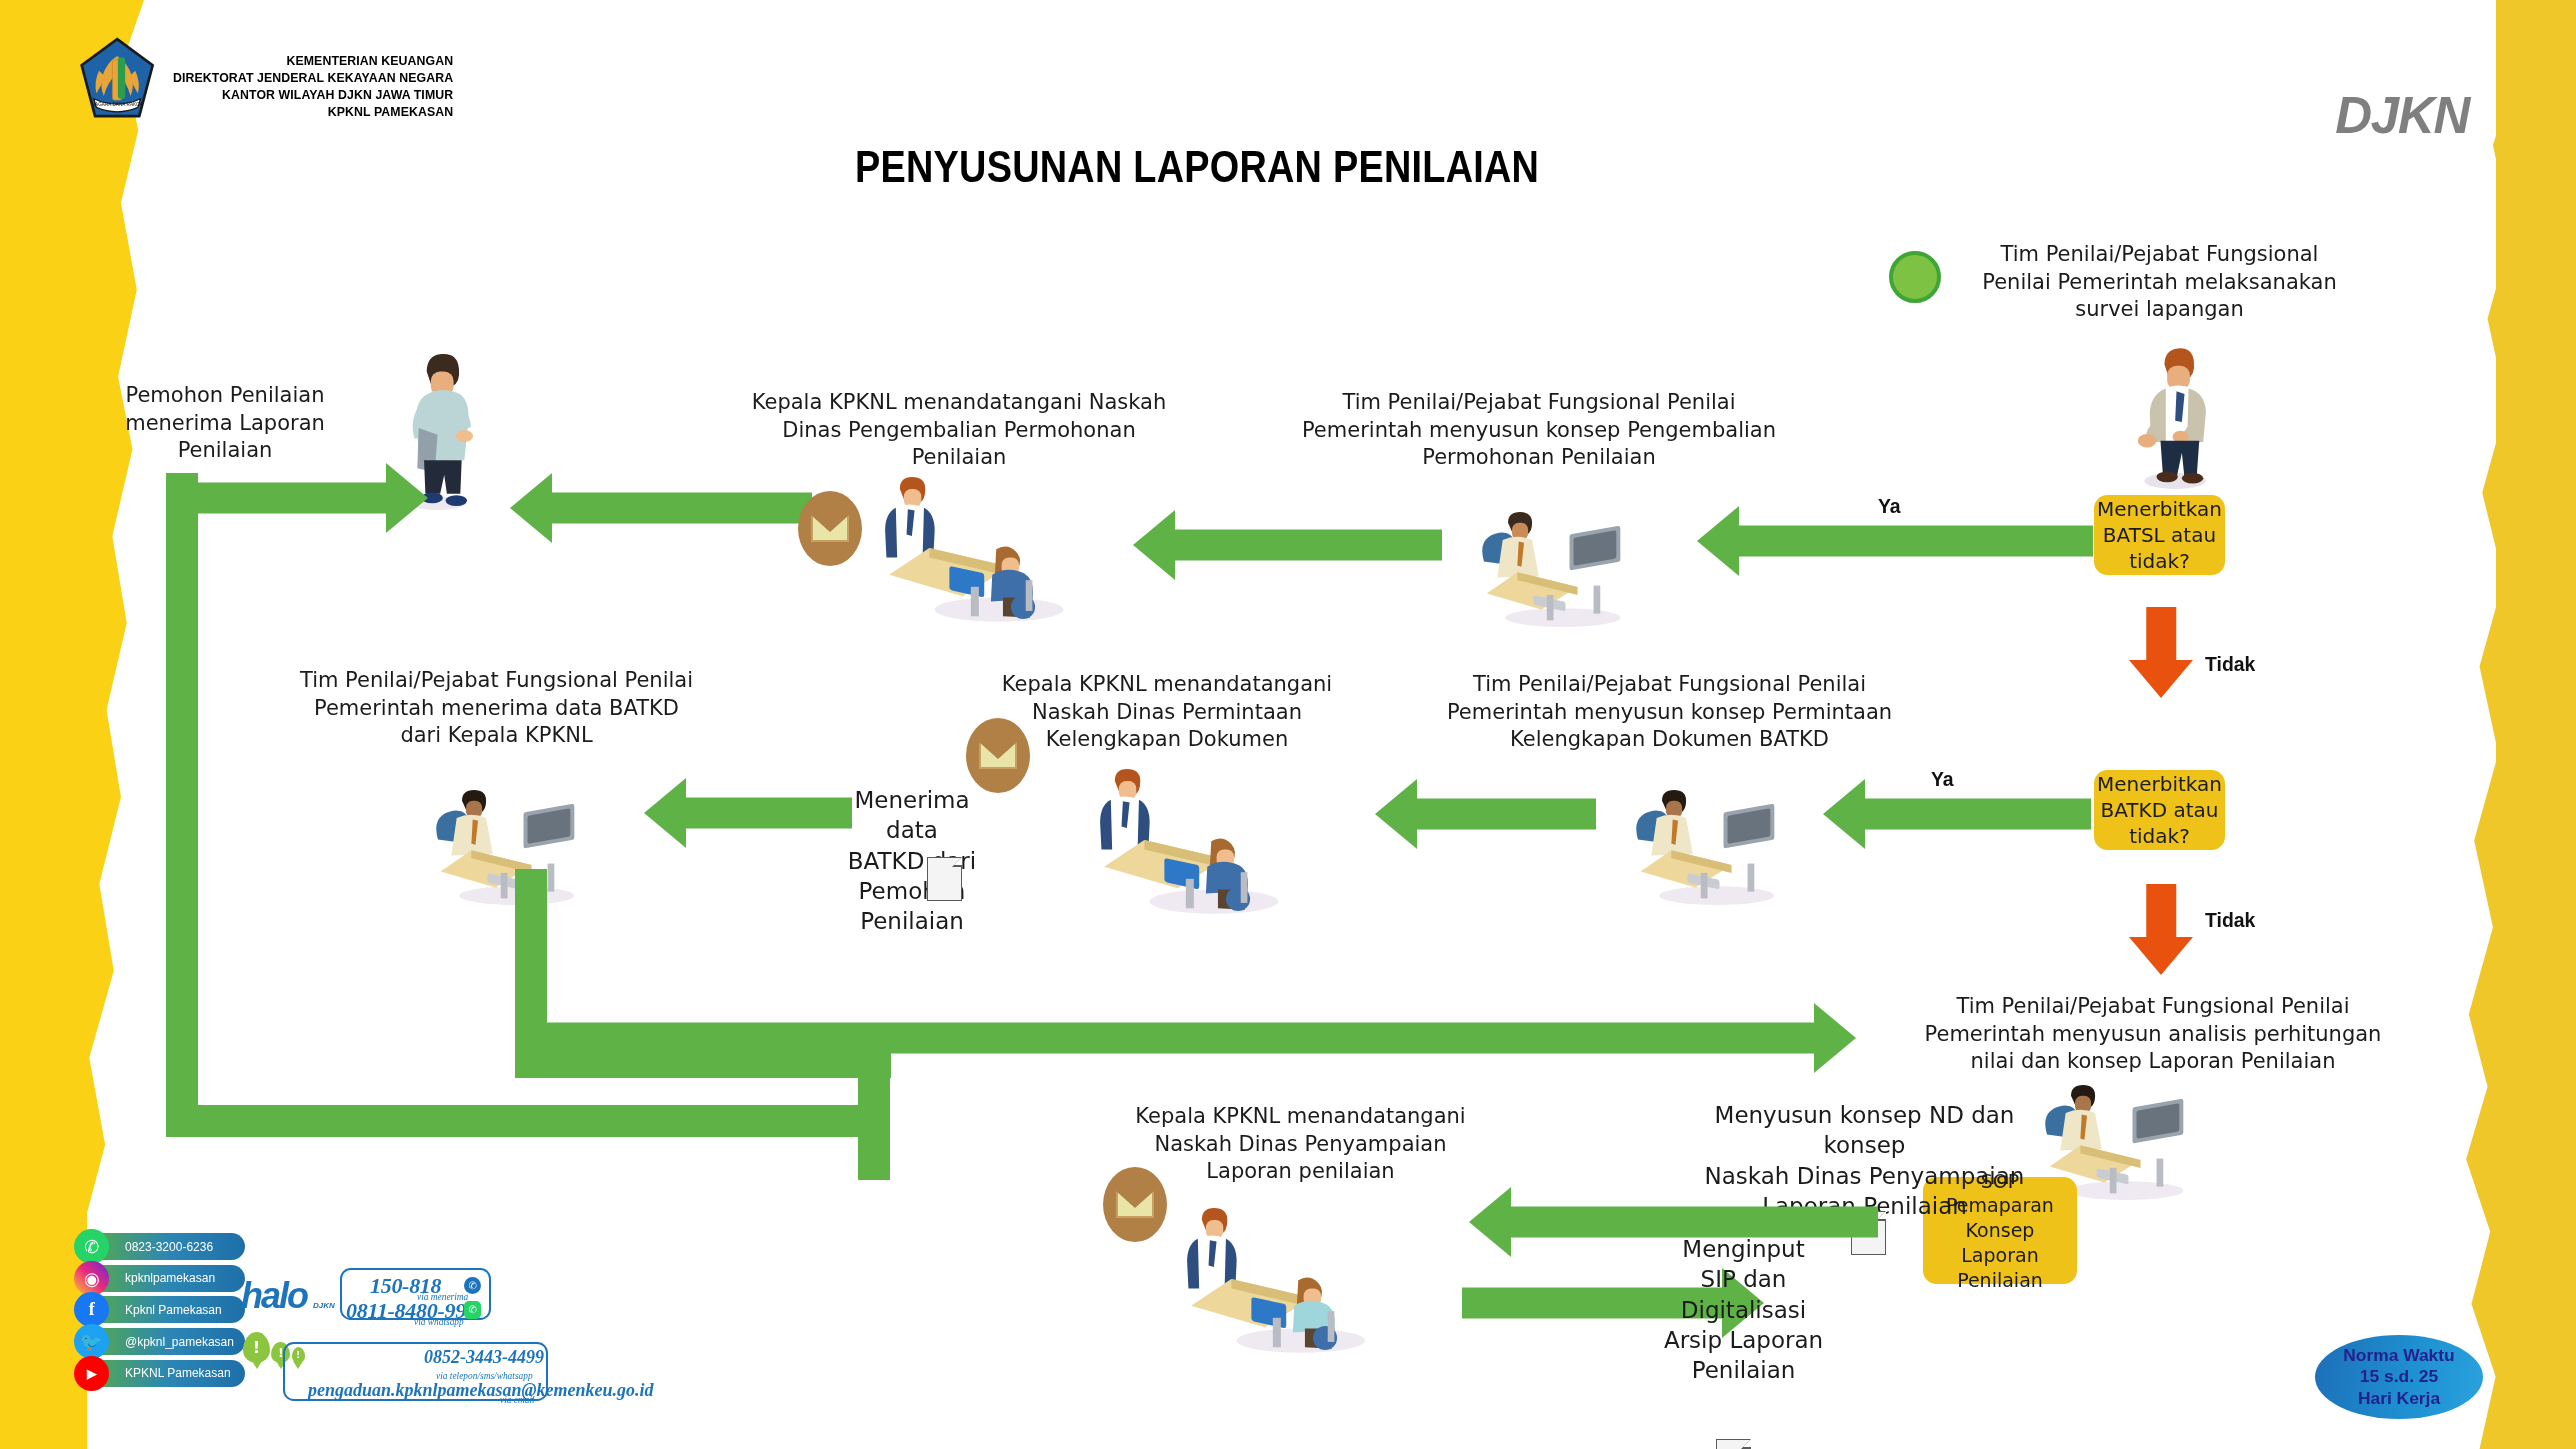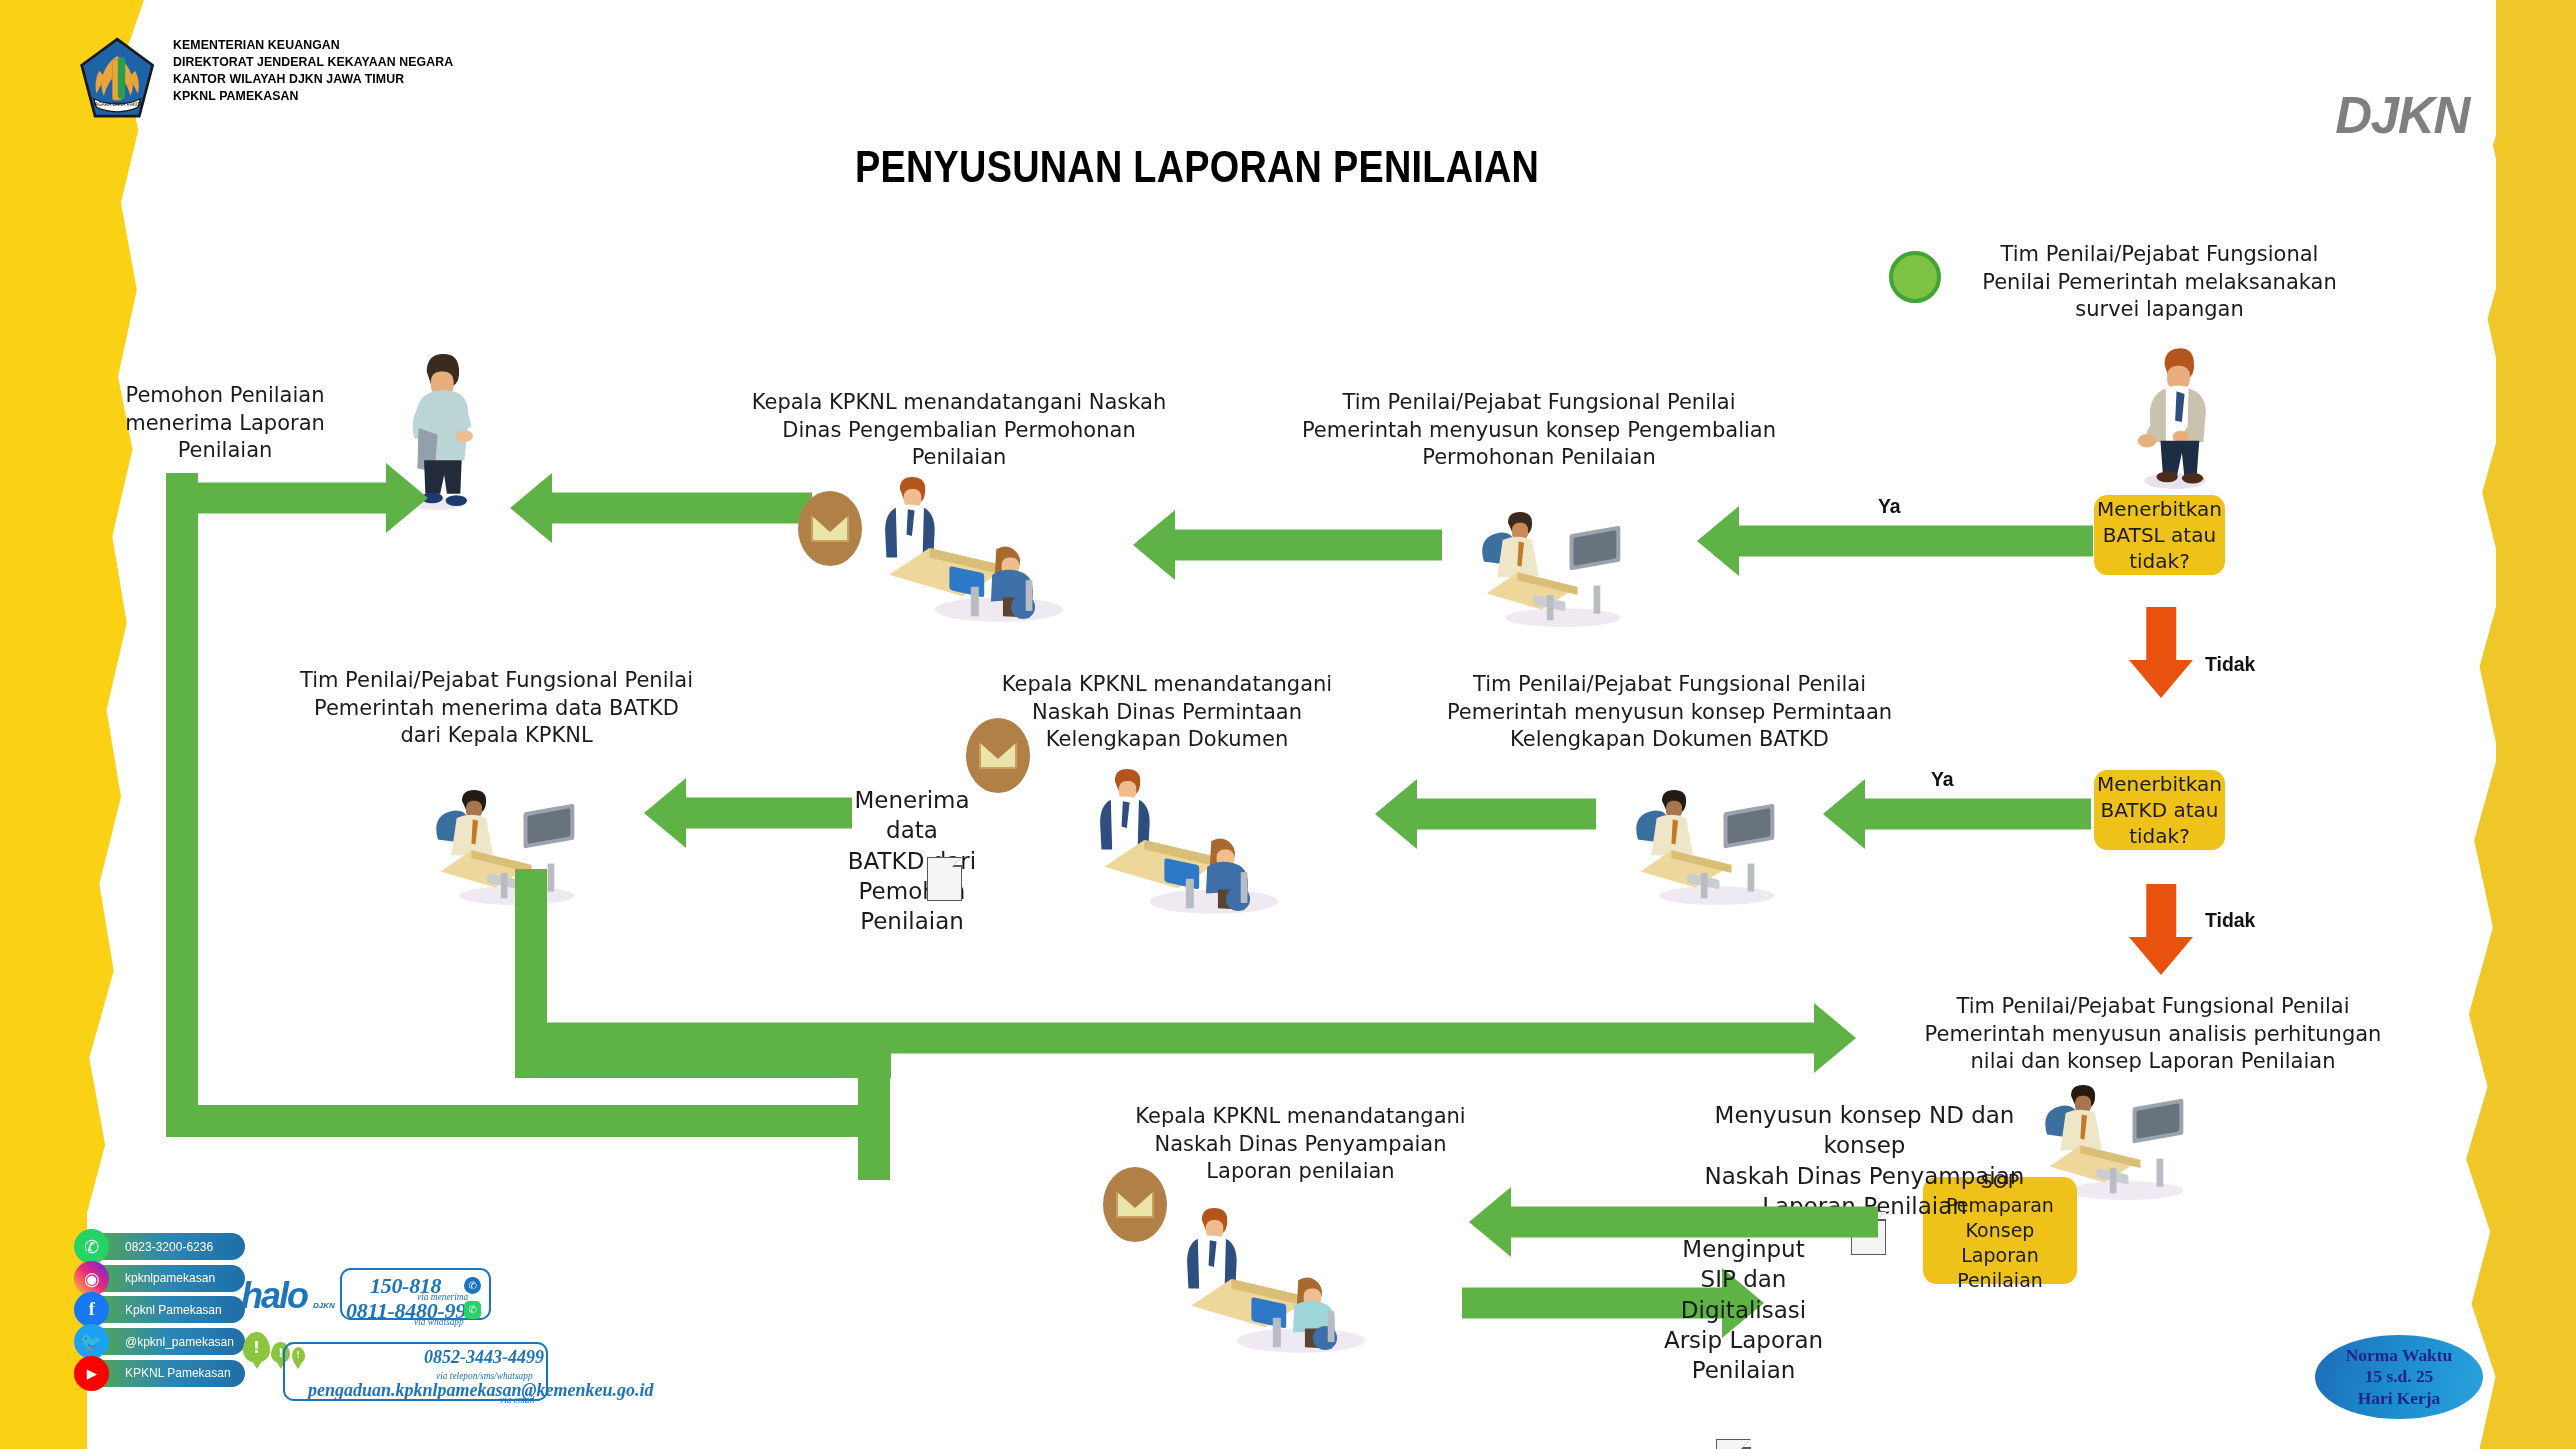--- a/index.html
+++ b/index.html
@@ -15,21 +15,21 @@
                73% 79%, 57% 85%, 67% 91%, 50% 96%, 60% 100%, 0 100%);}
   .band-left2{left:0;top:0;width:87px;height:1449px;background:#FBD116;}
   .band-right{right:0;top:0;width:134px;height:1449px;background:#EFC728;
              clip-path:polygon(100% 0, 100% 100%, 28% 100%, 40% 95%, 22% 90%, 36% 85%,
                18% 80%, 34% 75%, 20% 70%, 38% 64%, 24% 58%, 42% 52%, 28% 46%, 46% 40%,
                30% 34%, 48% 28%, 34% 22%, 52% 16%, 38% 10%, 56% 5%, 44% 0);}
   .band-right2{right:0;top:0;width:80px;height:1449px;background:#EFC728;}
 
   
   .logo{left:79px;top:37px;width:77px;height:84px;}
-  .org{left:173px;top:36px;line-height:1.28;}
+  .org{left:173px;top:52px;line-height:1.28;text-align:right;}
   .org div{font-weight:bold;font-size:13.4px;letter-spacing:0.1px;color:#000;
            font-family:"Liberation Sans",sans-serif;transform:scaleX(.92);transform-origin:left;}
   .djkn{right:107px;top:86px;font-size:51px;font-weight:bold;font-style:italic;
         color:#7F7F7F;letter-spacing:-1.3px;font-family:"Liberation Sans",sans-serif;}
 
   .title{left:855px;top:142px;font-size:44px;font-weight:bold;color:#000;
          letter-spacing:0.3px;font-family:"Liberation Sans",sans-serif;transform:scaleX(.86);
          transform-origin:left;white-space:nowrap;}
 
   
@@ -79,21 +79,21 @@
   .doc:after{content:"";position:absolute;right:-1.3px;top:-1.3px;width:0;height:0;
        border-left:10.7px solid transparent;border-bottom:10.7px solid #5a5a5a;}
   .doc:before{content:"";position:absolute;right:-0.7px;top:-0.7px;width:0;height:0;
        border-left:8.7px solid transparent;border-bottom:8.7px solid #fff;z-index:2;}
 
   
   .norma{width:168px;height:84px;border-radius:50%;
      background:linear-gradient(100deg,#1D6FB8 0%,#1E8FD0 55%,#2AA2DD 100%);
      display:flex;align-items:center;justify-content:center;text-align:center;
      color:#24218E;font-weight:bold;font-size:17.4px;line-height:1.22;
-     font-family:Liberation Serif, serif;}
+     font-family:Liberation Sans, sans-serif;}
 
   
   .soc{display:flex;align-items:center;margin-bottom:4.7px;}
   .soc .pill{height:27px;width:168px;border-radius:13.4px;
      background:linear-gradient(90deg,#5BB03B 0%,#2C86B5 55%,#1E6FA8 100%);
      display:flex;align-items:center;padding-left:48px;box-sizing:border-box;
      color:#fff;font-size:12px;font-family:"Liberation Sans",sans-serif;}
   .soc .ic{width:35px;height:35px;border-radius:50%;position:absolute;margin-left:-2.7px;
      display:flex;align-items:center;justify-content:center;color:#fff;font-size:18px;}
   .halobox{border:2px solid #1C74BC;border-radius:10.7px;box-sizing:border-box;

